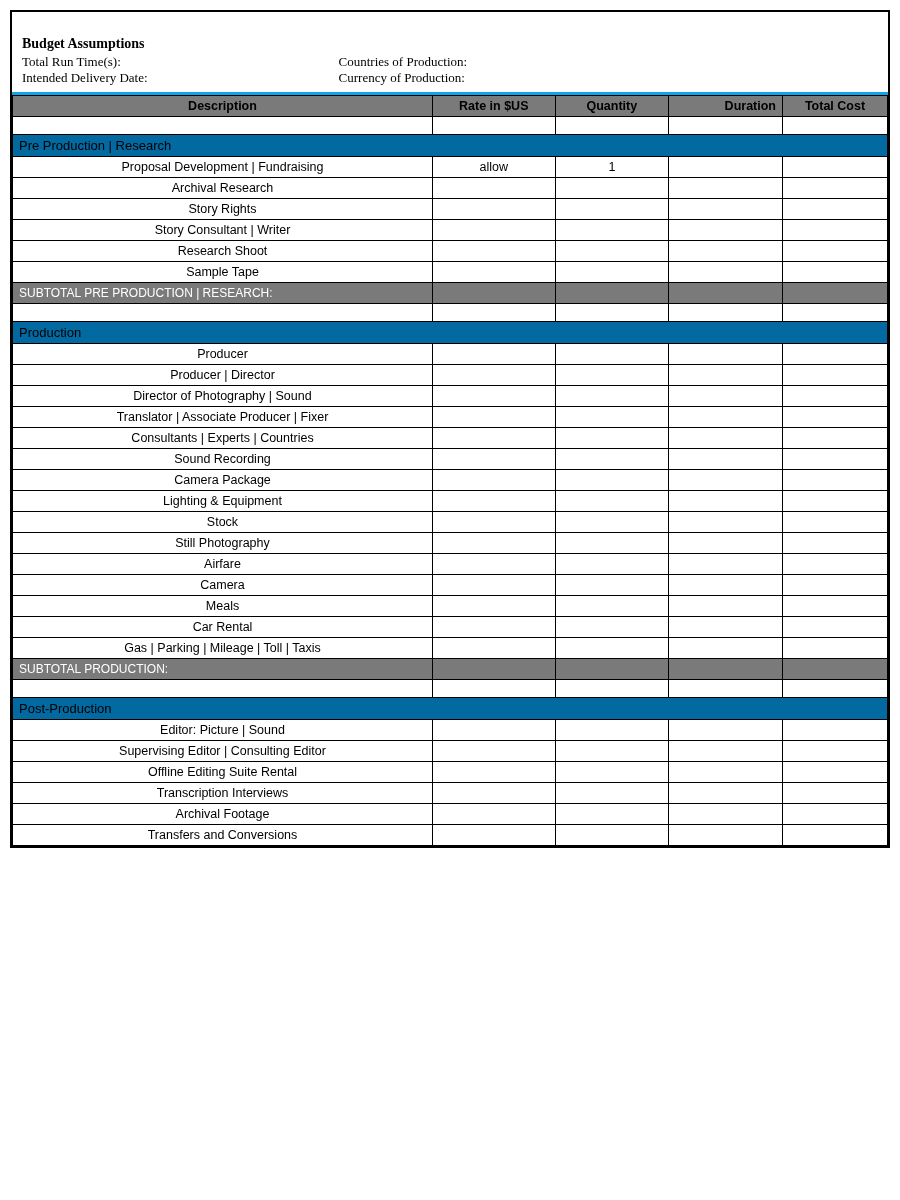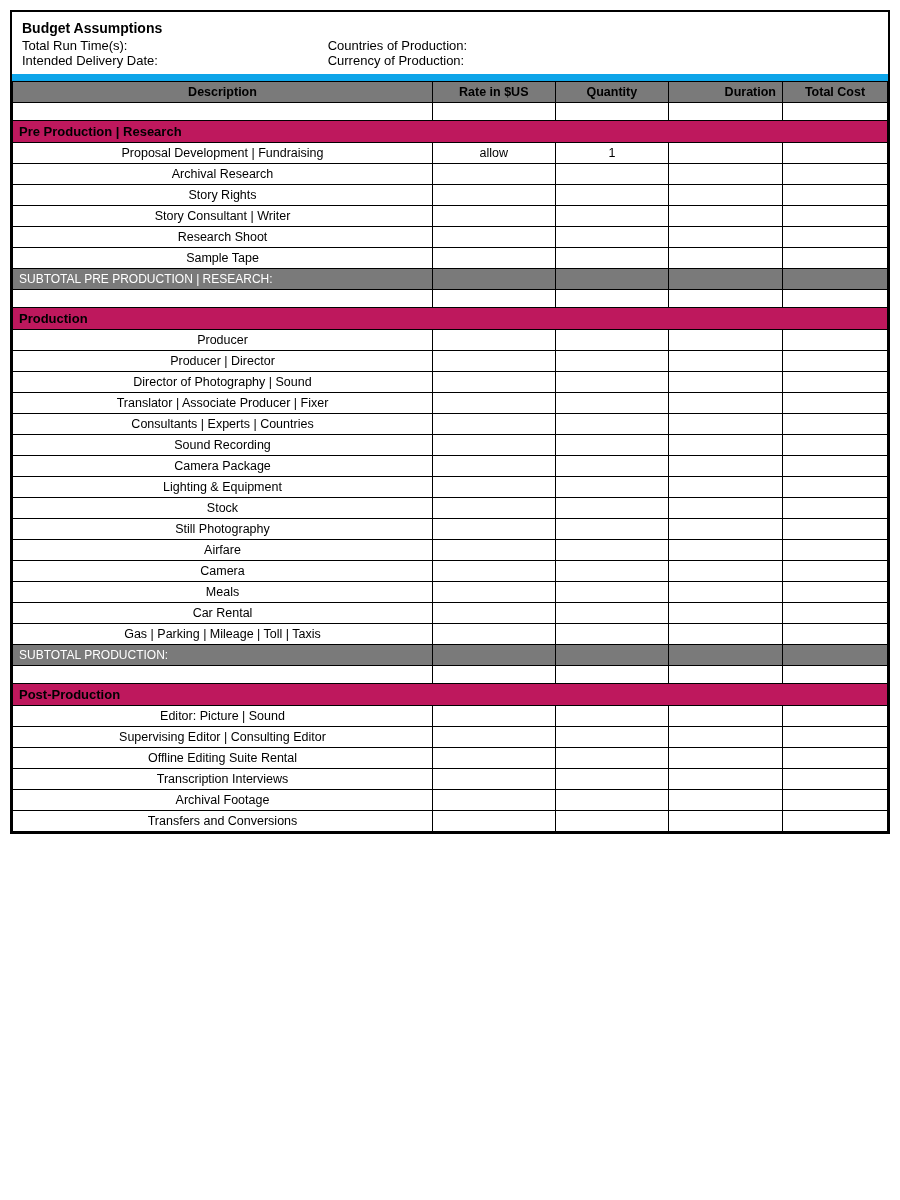--- a/index.html
+++ b/index.html
@@ -8,22 +8,23 @@
       font-size: 13px;
       background: #fff;
       color: #000;
       width: 900px;
     }
     .outer {
       border: 2px solid #000;
       margin: 10px;
     }
     .header-section {
-      padding: 8px 10px 6px 10px;
-      border-bottom: 7px solid #0ea5e9;
+      padding: 24px 10px 6px 10px;
+      border-bottom: 3px solid #0ea5e9;
+      font-family: Liberation Serif, serif;
     }
     .header-title {
       font-weight: bold;
       font-size: 14px;
       margin-bottom: 2px;
     }
     table {
       width: 100%;
       border-collapse: collapse;
     }
@@ -37,22 +38,22 @@
       color: #000000;
       font-weight: bold;
       text-align: center;
     }
     .col-desc { width: 48%; }
     .col-rate { width: 14%; text-align: center; }
     .col-qty { width: 13%; text-align: center; }
     .col-dur { width: 13%; text-align: right; }
     .col-total { width: 12%; text-align: center; }
     .section-header td {
-      font-weight: bold;
-      background: #be185d;
+      font-weight: normal;
+      background: #0369a1;
       font-size: 13px;
       margin-top: 32px;
     }
     .subtotal-row td {
       background-color: #7a7a7a;
       color: #fff;
       font-weight: normal;
       text-transform: uppercase;
       font-size: 12px;
     }

